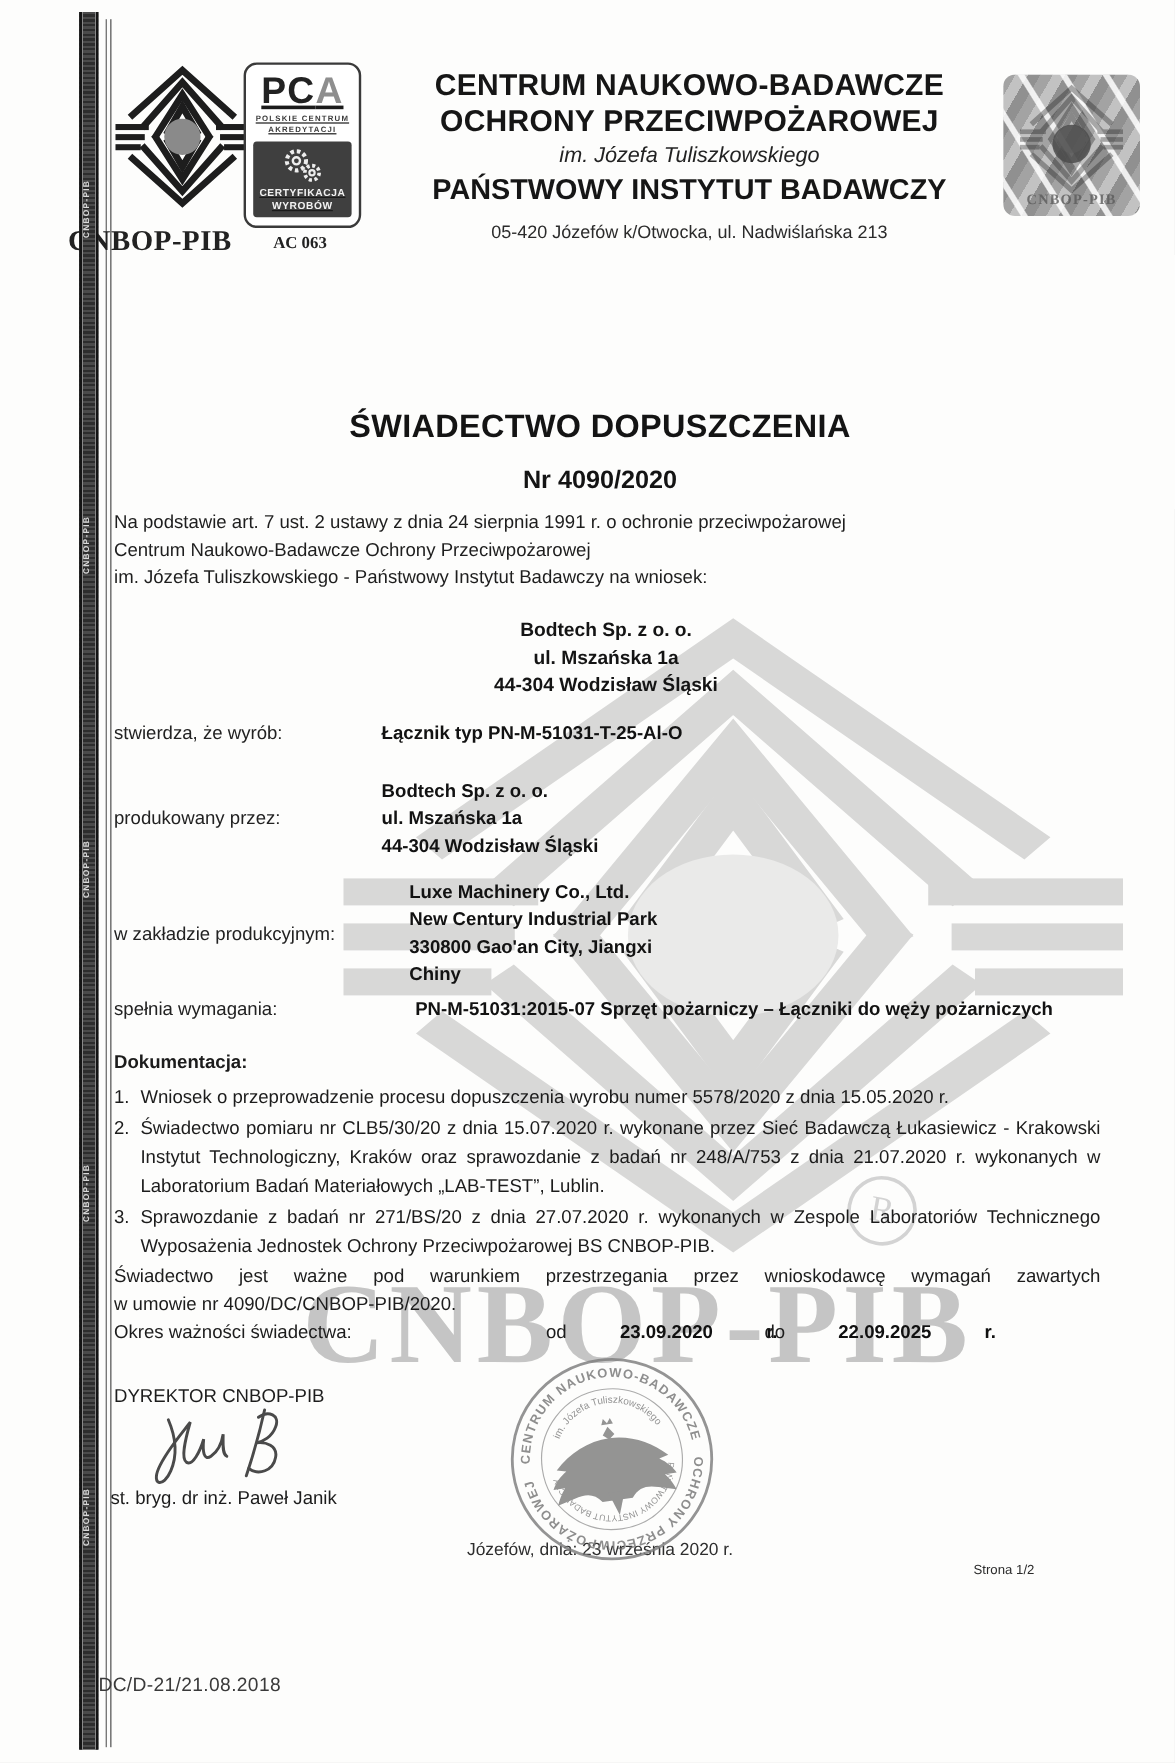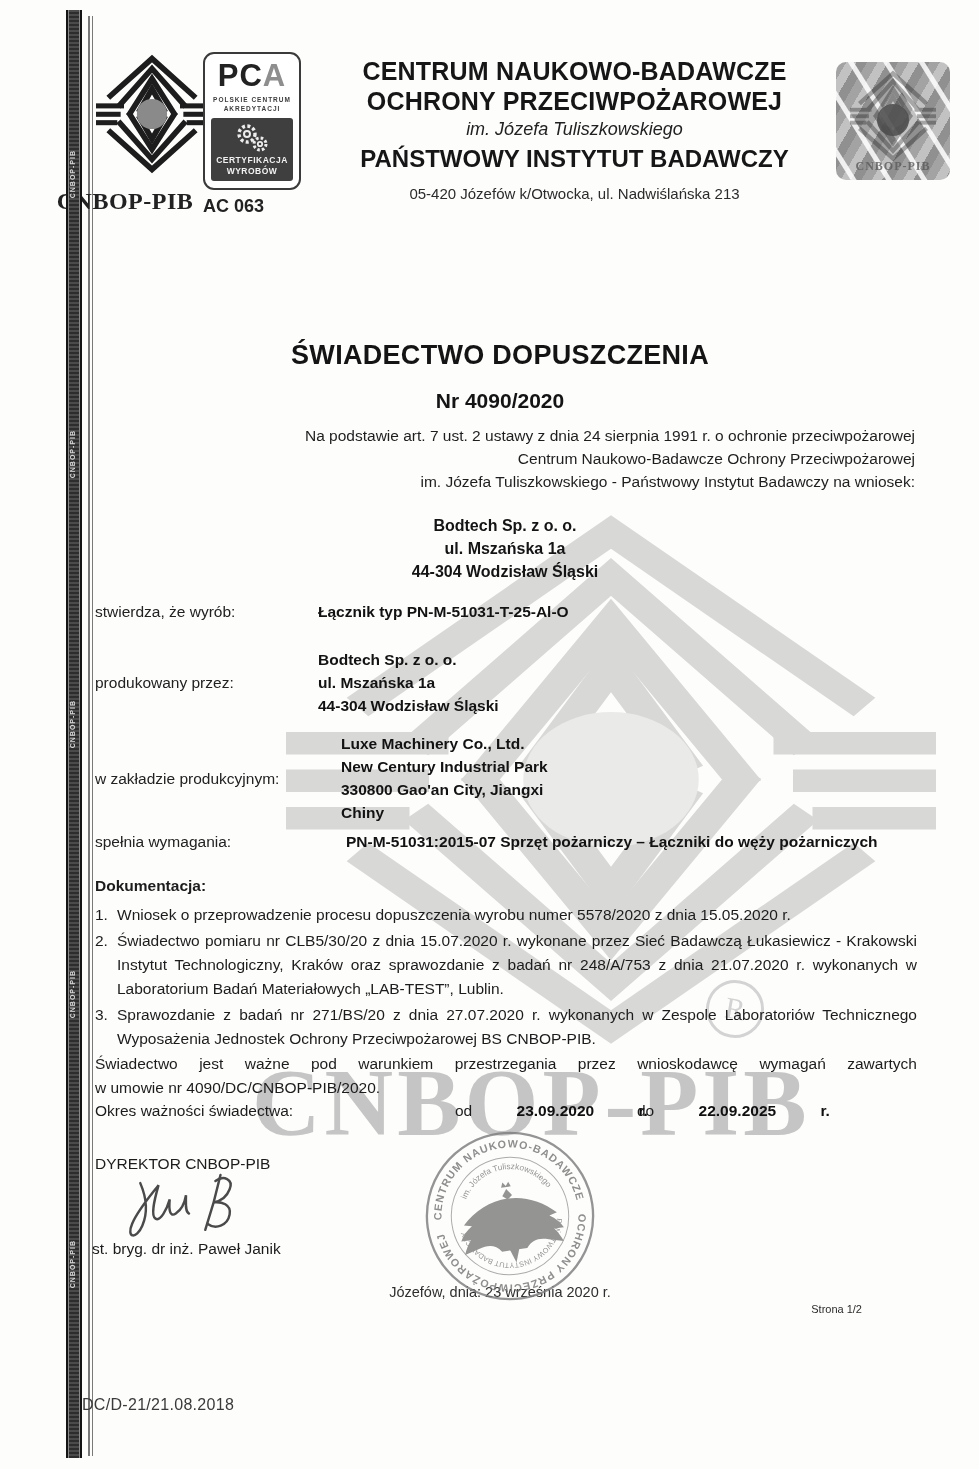--- a/index.html
+++ b/index.html
@@ -27,31 +27,31 @@
   
   .logo{position:absolute;left:96px;top:48px;width:118px;z-index:2;}
   .logo svg{display:block;width:112px;height:132px;}
   .logo .reg{position:absolute;right:-6px;bottom:32px;font-size:11px;color:#333;}
   .logo-name{
     position:absolute;left:50px;top:188px;width:150px;text-align:center;z-index:2;
     font-family:"Liberation Serif",serif;font-weight:bold;font-size:24px;color:#222;letter-spacing:.5px;
   }
   .pca{
     position:absolute;left:203px;top:52px;width:94px;height:134px;z-index:2;
-    border:2.5px solid #3a3a3a;border-radius:11px;background:#fff;text-align:center;
+    border:2.5px solid #3a3a3a;border-radius:11px;background:#fff;text-align:center;text-decoration:underline;
   }
   .pca-title{font-size:31px;font-weight:bold;line-height:32px;margin-top:6px;letter-spacing:1px;color:#222;}
   .pca-title .a{color:#8e8e8e;}
   .pca-sub{font-size:6.5px;font-weight:bold;letter-spacing:1px;color:#3c3c3c;line-height:9px;margin-top:3px;}
   .pca-box{
     margin:5px 6px 0 6px;background:#3f3f3f;border-radius:3px;padding:3px 0 4px 0;
   }
   .pca-box svg{display:block;margin:0 auto;}
   .pca-cert{color:#f2f2f2;font-size:8.5px;font-weight:bold;line-height:11px;letter-spacing:.5px;}
-  .pca-code{position:absolute;left:203px;top:196px;width:94px;font-size:18px;font-weight:bold;color:#222;z-index:2;}
+  .pca-code{position:absolute;left:203px;top:196px;width:94px;text-align:center;font-size:14px;font-weight:bold;color:#222;z-index:2;font-family:Liberation Serif, serif;}
   .institute{position:absolute;left:322px;top:56px;width:505px;text-align:center;z-index:2;}
   .inst-l1{font-size:25px;font-weight:bold;line-height:30px;letter-spacing:.2px;color:#161616;}
   .inst-l3{font-style:italic;font-size:18px;line-height:24px;margin-top:1px;color:#222;}
   .inst-l4{font-size:24px;font-weight:bold;line-height:30px;margin-top:3px;color:#161616;}
   .inst-addr{font-size:15px;margin-top:11px;color:#2b2b2b;}
   .holo{
     position:absolute;left:836px;top:62px;width:114px;height:118px;border-radius:10px;z-index:2;
     background:
       repeating-linear-gradient(58deg,rgba(255,255,255,0) 0 12px,rgba(255,255,255,.85) 13px 17px,rgba(255,255,255,0) 18px 30px),
       repeating-linear-gradient(120deg,#a3a3a3 0 9px,#c2c2c2 9px 18px,#909090 18px 27px);
@@ -72,21 +72,21 @@
   }
   .wm-r{
     position:absolute;left:706px;top:980px;width:52px;height:52px;border:3px solid #cfcfcf;border-radius:50%;
     display:flex;align-items:center;justify-content:center;z-index:0;
     font-family:"Liberation Serif",serif;font-size:30px;color:#cfcfcf;transform:rotate(10deg);opacity:.9;
   }
   
   .abs{position:absolute;z-index:2;}
   .title-main{left:60px;top:340px;width:880px;text-align:center;font-size:27px;font-weight:bold;letter-spacing:.3px;color:#141414;}
   .title-num{left:60px;top:389px;width:880px;text-align:center;font-size:21px;font-weight:bold;color:#141414;}
-  .preamble{left:95px;top:424px;width:820px;text-align:right;font-size:15.5px;line-height:23px;color:#1e1e1e;}
+  .preamble{left:95px;top:424px;width:820px;text-align:left;font-size:15.5px;line-height:23px;color:#1e1e1e;}
   .applicant{left:95px;top:514px;width:820px;text-align:center;font-size:16px;line-height:23px;font-weight:bold;color:#141414;}
   .row{left:95px;width:822px;display:flex;font-size:15.5px;line-height:23px;align-items:center;}
   .row .lbl{width:223px;flex:0 0 223px;color:#222;}
   .row .val{font-weight:bold;color:#121212;}
   .r1{top:600px;} .r2{top:648px;} .r3{top:732px;gap:23px;} .r4{top:830px;gap:28px;}
   .docs{left:95px;top:874px;width:822px;font-size:15.5px;line-height:24px;color:#1c1c1c;}
   .docs .dhead{font-weight:bold;margin-bottom:5px;}
   .ditem{display:flex;margin-bottom:2px;}
   .ditem .num{flex:0 0 22px;}
   .ditem .txt{flex:1;text-align:justify;}

